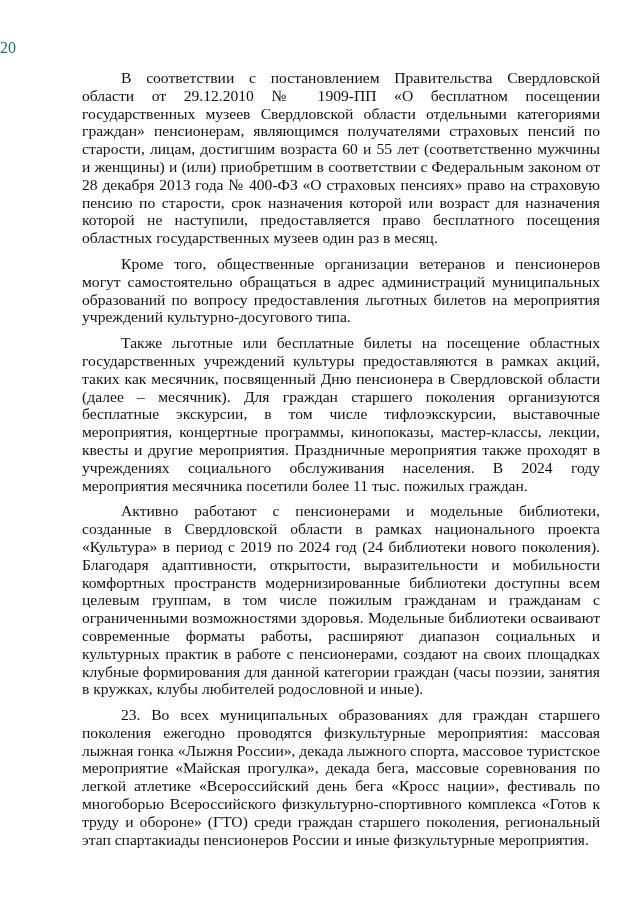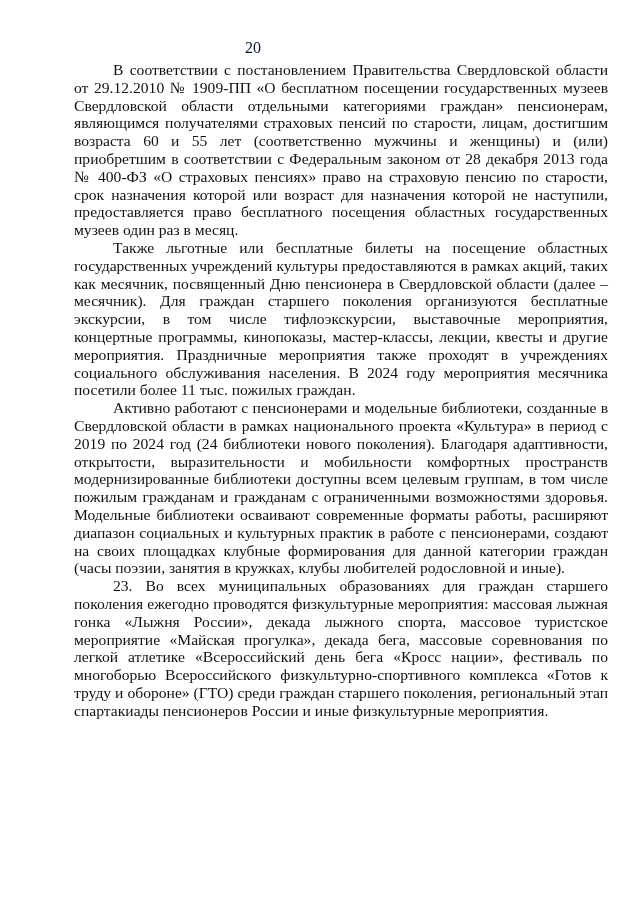--- a/index.html
+++ b/index.html
@@ -1,30 +1,31 @@
 <!DOCTYPE html>
 <html><head>
   <meta charset="utf-8">
   <style>
     html, body { margin: 0; padding: 0; background: #ffffff; }
     body { width: 640px; height: 905px; position: relative; overflow: hidden; }
     .page-number {
-      position: absolute; top: 39px; left: 0; width: 506px; text-align: center;
-      font-family: "Liberation Serif", serif; font-size: 16px; color: #0f172a;
+      position: absolute; top: 39px; left: 0; width: 506px; 
+      font-family: "Liberation Serif", serif; font-size: 16px; color: #0f766e;
     }
     .content {
       position: absolute; top: 61px; left: 74px; width: 534px;
       font-family: "Liberation Serif", serif; font-size: 15.6px; line-height: 17.8px;
       color: #111; text-align: justify;
     }
-    .content p { margin: 0; text-indent: 39px; }
+    .content p { margin: 8px; text-indent: 39px; }
   </style>
 </head>
 <body>
 
 <div class="page-number">20</div>
 
 <div class="content">
   <p>В соответствии с постановлением Правительства Свердловской области от 29.12.2010 № 1909-ПП «О бесплатном посещении государственных музеев Свердловской области отдельными категориями граждан» пенсионерам, являющимся получателями страховых пенсий по старости, лицам, достигшим возраста 60 и 55 лет (соответственно мужчины и женщины) и (или) приобретшим в соответствии с Федеральным законом от 28 декабря 2013 года № 400-ФЗ «О страховых пенсиях» право на страховую пенсию по старости, срок назначения которой или возраст для назначения которой не наступили, предоставляется право бесплатного посещения областных государственных музеев один раз в месяц.</p>
+  <p>Кроме того, общественные организации ветеранов и пенсионеров могут самостоятельно обращаться в адрес администраций муниципальных образований по вопросу предоставления льготных билетов на мероприятия учреждений культурно-досугового типа.</p>
   <p>Также льготные или бесплатные билеты на посещение областных государственных учреждений культуры предоставляются в рамках акций, таких как месячник, посвященный Дню пенсионера в Свердловской области (далее – месячник). Для граждан старшего поколения организуются бесплатные экскурсии, в том числе тифлоэкскурсии, выставочные мероприятия, концертные программы, кинопоказы, мастер-классы, лекции, квесты и другие мероприятия. Праздничные мероприятия также проходят в учреждениях социального обслуживания населения. В 2024 году мероприятия месячника посетили более 11 тыс. пожилых граждан.</p>
   <p>Активно работают с пенсионерами и модельные библиотеки, созданные в Свердловской области в рамках национального проекта «Культура» в период с 2019 по 2024 год (24 библиотеки нового поколения). Благодаря адаптивности, открытости, выразительности и мобильности комфортных пространств модернизированные библиотеки доступны всем целевым группам, в том числе пожилым гражданам и гражданам с ограниченными возможностями здоровья. Модельные библиотеки осваивают современные форматы работы, расширяют диапазон социальных и культурных практик в работе с пенсионерами, создают на своих площадках клубные формирования для данной категории граждан (часы поэзии, занятия в кружках, клубы любителей родословной и иные).</p>
   <p>23. Во всех муниципальных образованиях для граждан старшего поколения ежегодно проводятся физкультурные мероприятия: массовая лыжная гонка «Лыжня России», декада лыжного спорта, массовое туристское мероприятие «Майская прогулка», декада бега, массовые соревнования по легкой атлетике «Всероссийский день бега «Кросс нации», фестиваль по многоборью Всероссийского физкультурно-спортивного комплекса «Готов к труду и обороне» (ГТО) среди граждан старшего поколения, региональный этап спартакиады пенсионеров России и иные физкультурные мероприятия.</p>
 </div>
 
 </body></html>

